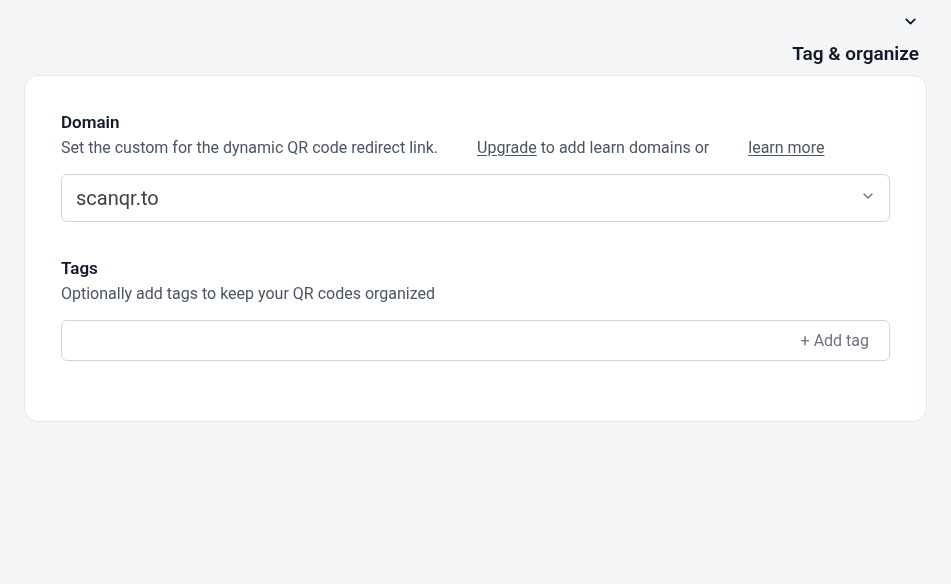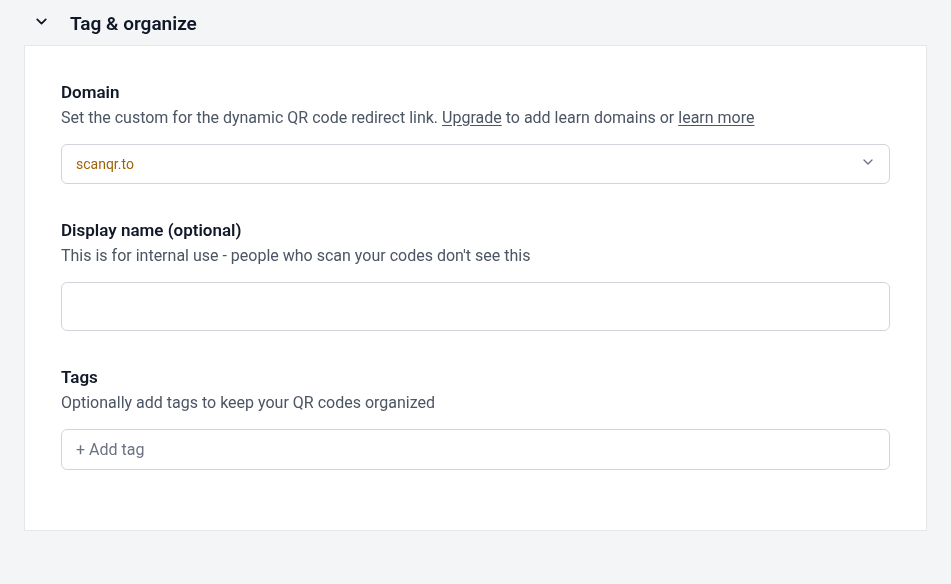--- a/index.html
+++ b/index.html
@@ -10,40 +10,41 @@
     body {
       font-family: -apple-system, BlinkMacSystemFont, "Segoe UI", Roboto, Helvetica, Arial, sans-serif;
       background-color: #f3f5f7;
       color: #1f2937;
       width: 951px;
       height: 584px;
       padding: 6px 24px 24px 24px;
     }
     .section-header {
       display: flex;
-      align-items: flex-start;
-      gap: 20px;
+      align-items: flex-end;
+      gap: 12px;
       padding: 6px 8px 10px 8px;
+      flex-direction: column;
     }
     .section-header .chevron {
       width: 18px;
       height: 18px;
       display: flex;
       align-items: center;
       justify-content: center;
     }
     .section-title {
       font-size: 19px;
       font-weight: 600;
       color: #111827;
     }
     .card {
       background: #ffffff;
       border: 1px solid #e5e7eb;
-      border-radius: 0;
+      border-radius: 14px;
       padding: 36px 36px 44px 36px;
     }
     .field-group {
       margin-bottom: 36px;
     }
     .field-group:last-child {
       margin-bottom: 16px;
     }
     .field-label {
       font-size: 17px;
@@ -54,32 +55,33 @@
     .field-desc {
       font-size: 16px;
       color: #4b5563;
       margin-bottom: 14px;
       line-height: 1.5;
     }
     .field-desc a {
       color: #4b5563;
       text-decoration: underline;
       text-underline-offset: 2px;
+      margin-left: 35px;
     }
     .select-wrap {
       position: relative;
     }
     .select-box {
       width: 100%;
       border: 1px solid #d1d5db;
       border-radius: 6px;
       padding: 10px 40px 10px 14px;
-      font-size: 14px;
+      font-size: 20px;
       font-family: inherit;
-      color: #a16207;
+      color: #404040;
       background: #fff;
       appearance: none;
       cursor: pointer;
       line-height: 1.3;
     }
     .select-chevron {
       position: absolute;
       right: 14px;
       top: 50%;
       transform: translateY(-50%);
@@ -97,25 +99,26 @@
       background: #fff;
       line-height: 1.3;
     }
     .text-input::placeholder {
       color: #9ca3af;
     }
     .tag-input-wrap {
       width: 100%;
       border: 1px solid #d1d5db;
       border-radius: 6px;
-      padding: 10px 14px;
+      padding: 10px 20px;
       font-size: 16px;
       color: #6b7280;
       background: #fff;
       cursor: text;
+      text-align: right;
     }
   </style>
 </head>
 <body>
 
 <div class="section-header">
   <span class="chevron">
     <svg width="17" height="17" viewBox="0 0 24 24" fill="none" stroke="#111827" stroke-width="2.5" stroke-linecap="round" stroke-linejoin="round">
         <polyline points="6 9 12 15 18 9"></polyline>
       </svg>
@@ -133,25 +136,20 @@
     <div class="select-wrap">
       <div class="select-box">scanqr.to</div>
       <span class="select-chevron">
         <svg width="16" height="16" viewBox="0 0 24 24" fill="none" stroke="currentColor" stroke-width="2" stroke-linecap="round" stroke-linejoin="round">
             <polyline points="6 9 12 15 18 9"></polyline>
           </svg>
       </span>
     </div>
   </div>
 
-  <div class="field-group">
-    <div class="field-label">Display name (optional)</div>
-    <div class="field-desc">This is for internal use - people who scan your codes don't see this</div>
-    <input type="text" class="text-input" value="" style="">
-  </div>
 
   <div class="field-group">
     <div class="field-label">Tags</div>
     <div class="field-desc">Optionally add tags to keep your QR codes organized</div>
     <div class="tag-input-wrap">
       <span>+ Add tag</span>
     </div>
   </div>
 
 </div>

